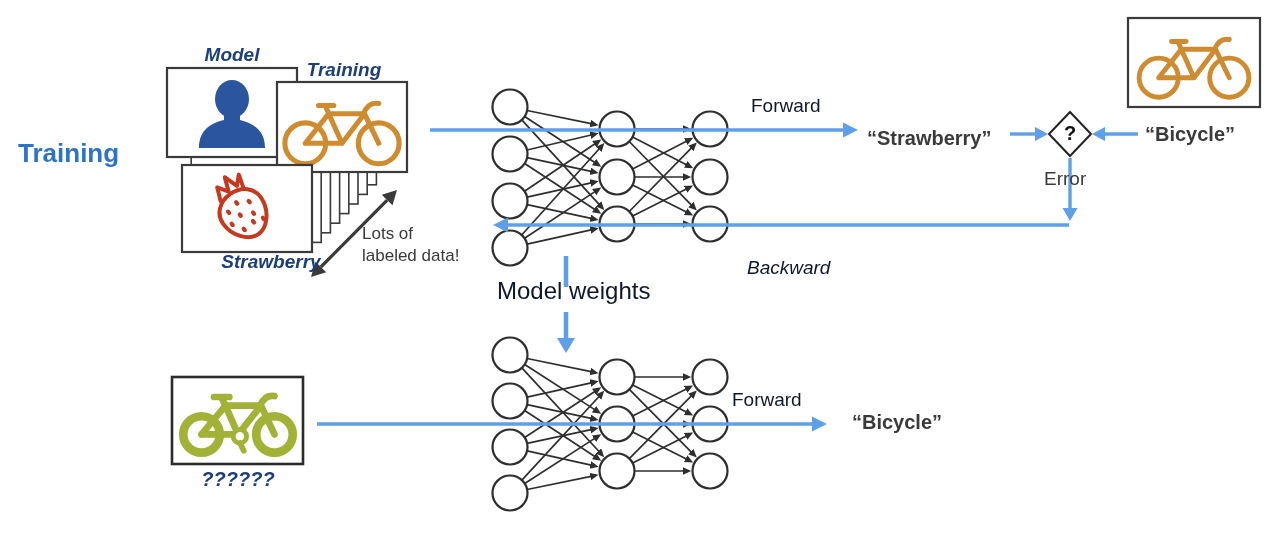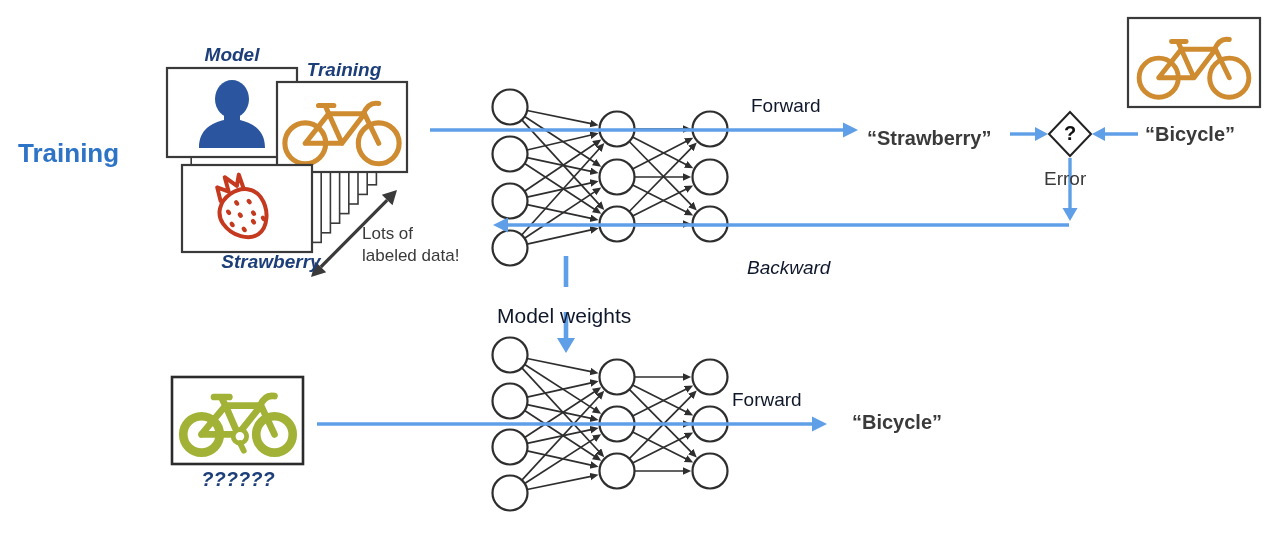--- a/index.html
+++ b/index.html
@@ -210,18 +210,18 @@
   <div class="txt stack-caption" style="left:362px;top:223px;width:120px;"><span>Lots of</span><br><span>labeled data!</span></div>
 
   <div class="txt flow-label" style="left:751px;top:95px;">Forward</div>
   <div class="txt flow-label" style="left:747px;top:257px;font-style:italic;">Backward</div>
 
   <div class="txt pred-label" style="left:867px;top:127px;">“Strawberry”</div>
   <div class="txt pred-label" style="left:1145px;top:123px;">“Bicycle”</div>
   <div class="txt qmark" style="left:1070px;top:134px;">?</div>
   <div class="txt plain-label" style="left:1044px;top:168px;">Error</div>
 
-  <div class="txt flow-label" style="left:497px;top:304px;font-size:21px;">Model weights</div>
+  <div class="txt flow-label" style="left:497px;top:277px;font-size:24px;">Model weights</div>
 
   <div class="txt card-label centerx" style="left:238px;top:468px;font-weight:700;font-size:20px;">??????</div>
   <div class="txt flow-label" style="left:732px;top:389px;">Forward</div>
   <div class="txt pred-label" style="left:852px;top:411px;">“Bicycle”</div>
 </div>
 
 </body></html>

